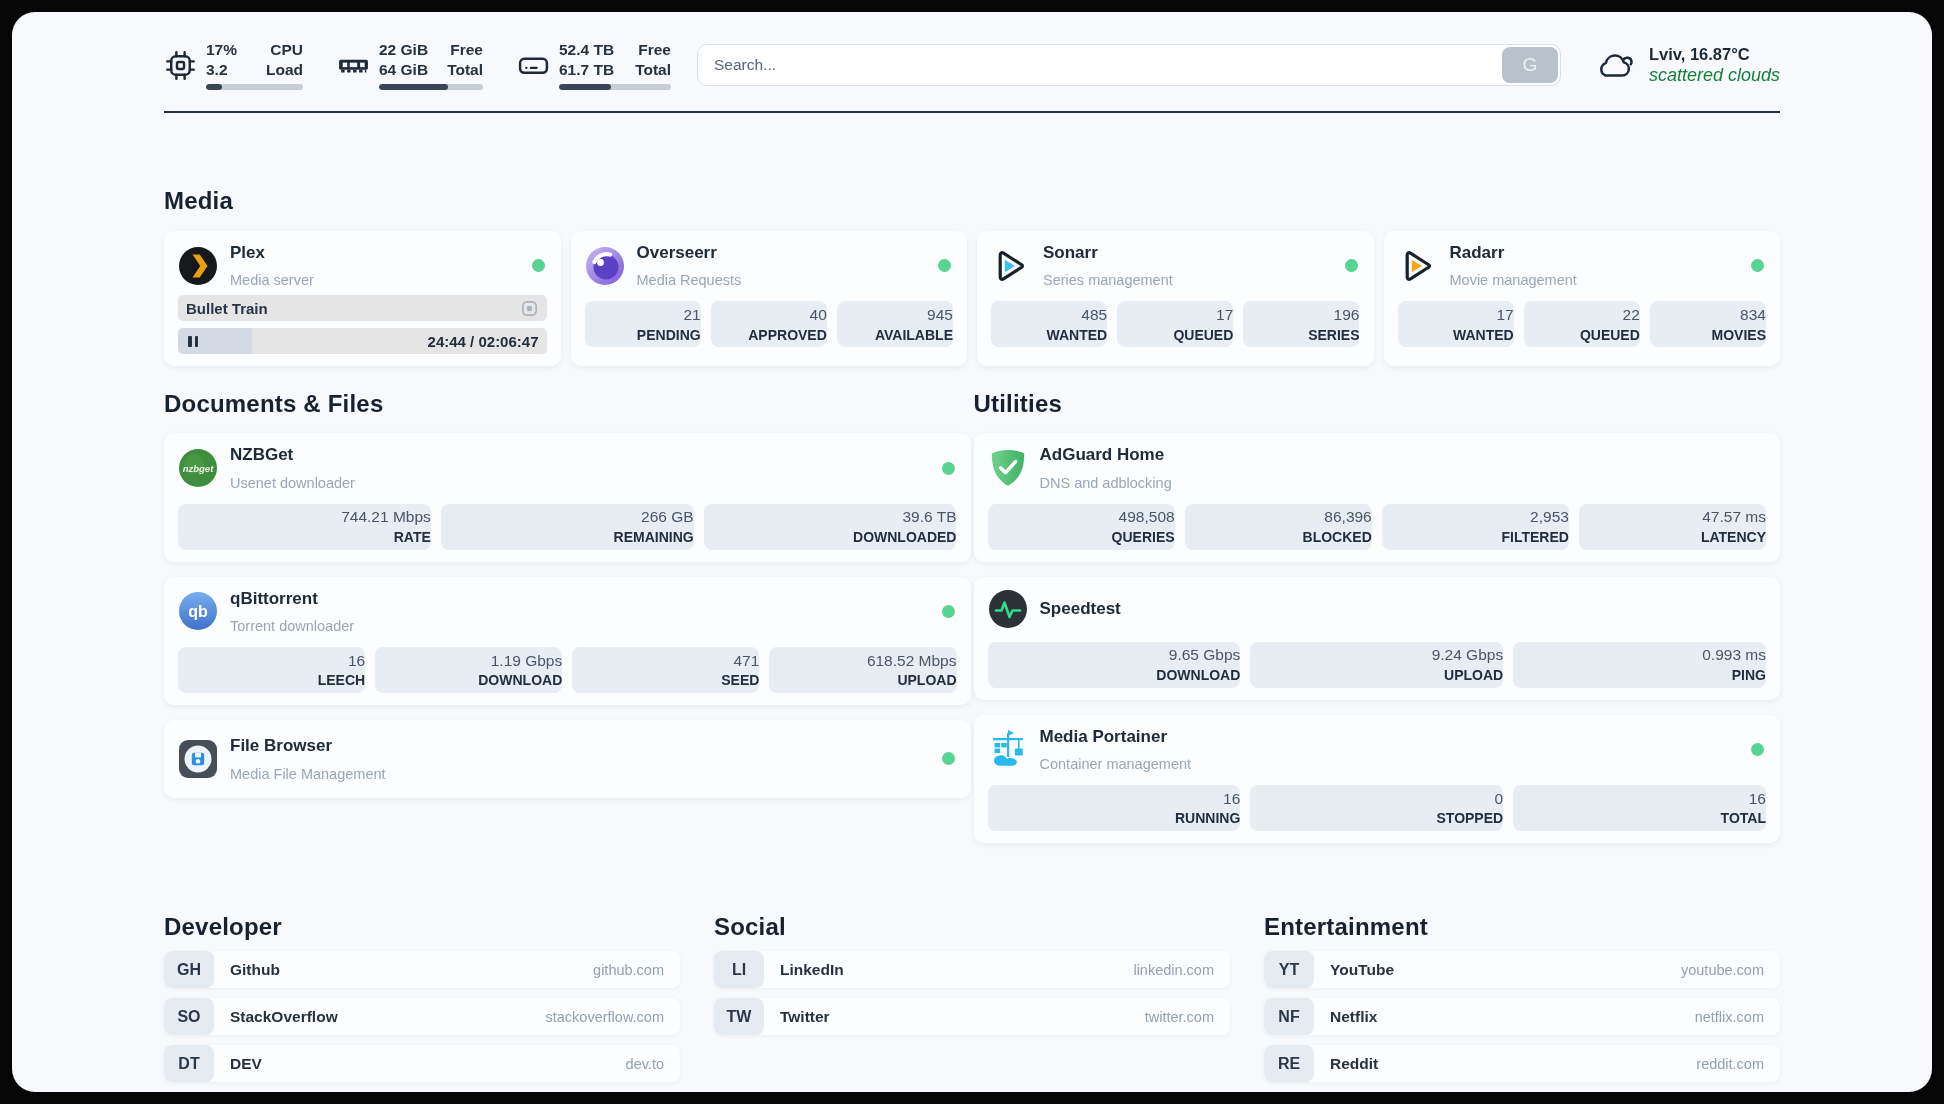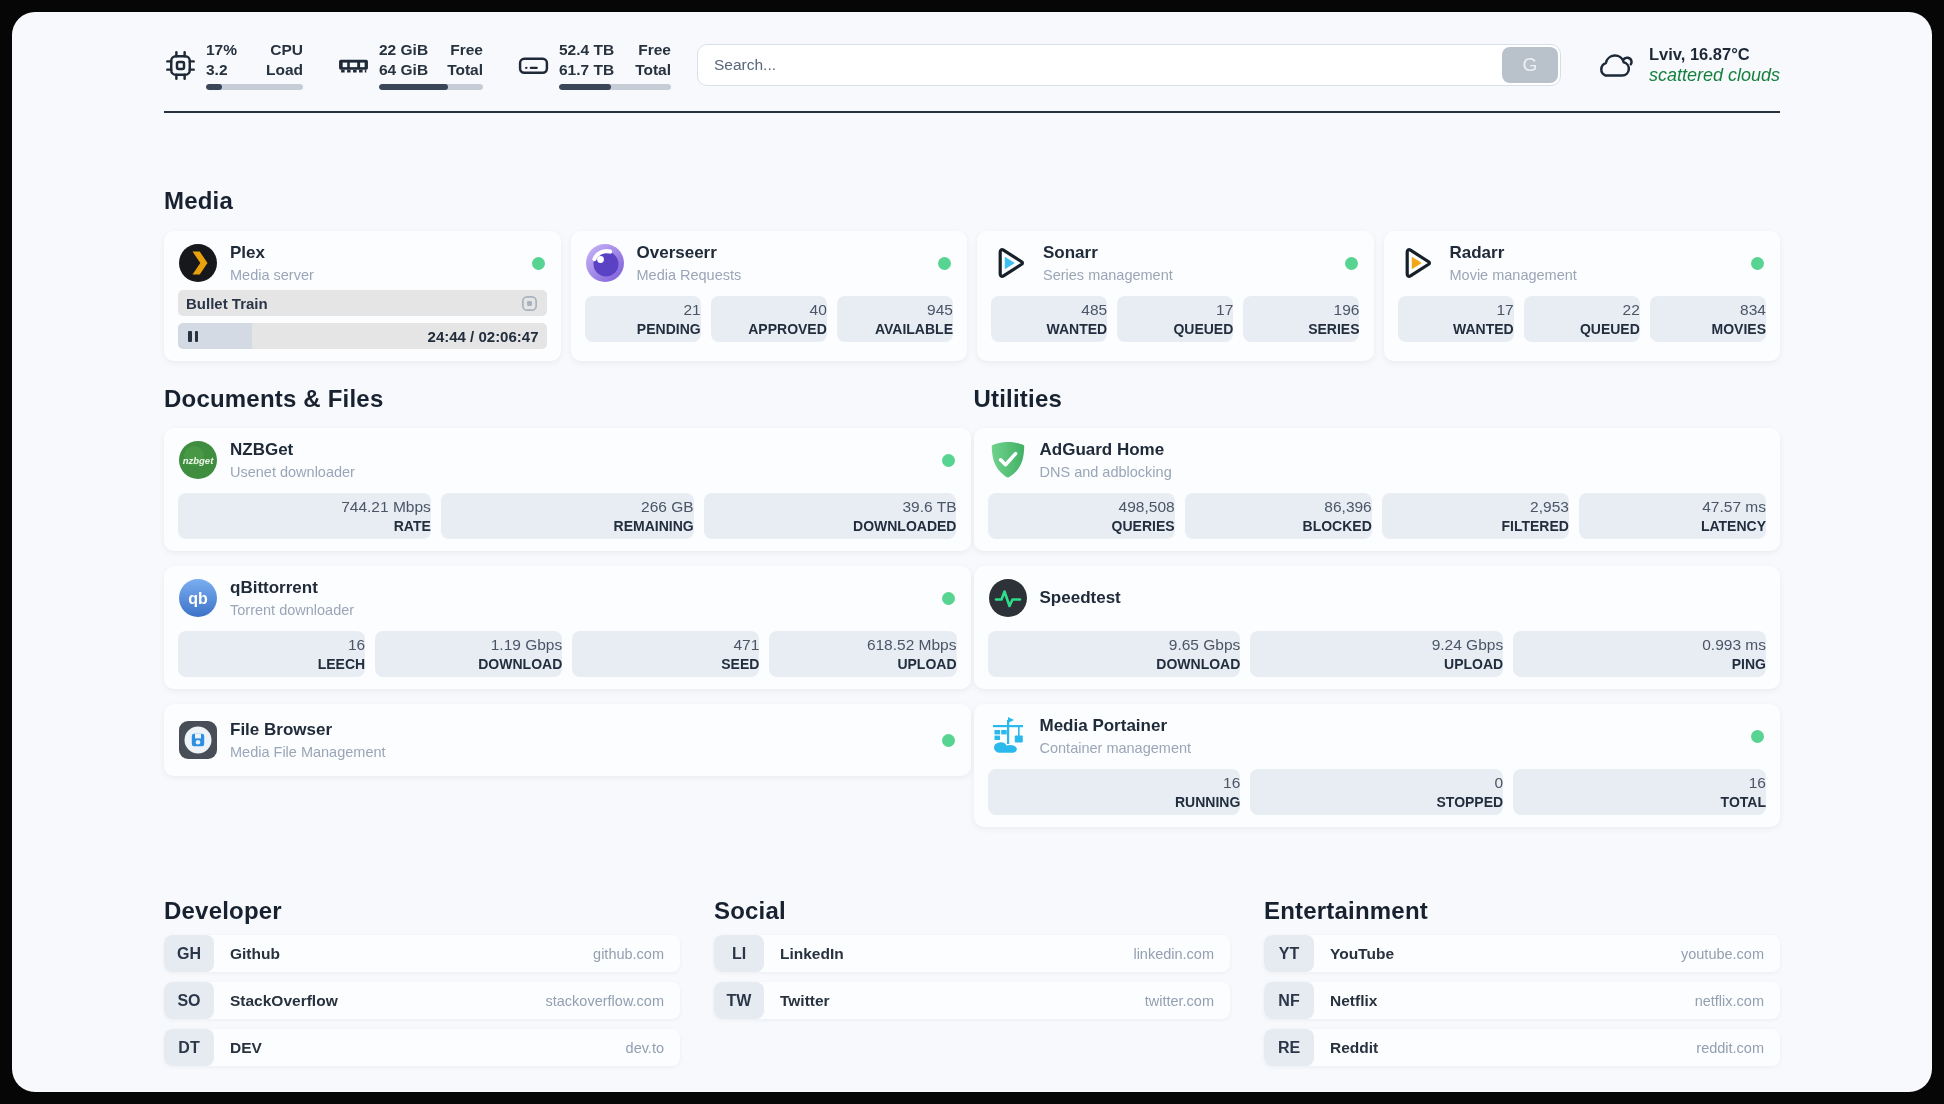--- a/index.html
+++ b/index.html
@@ -37,21 +37,21 @@
   .sec-title { font-size:24px; font-weight:700; color:#17212f; letter-spacing:.2px; }
   .media-sec { margin-top:74px; }
   .media-grid { display:grid; grid-template-columns:repeat(4,1fr); gap:10px; margin-top:16px; }
 
   .card { background:#fcfdff; border-radius:10px; padding:12px 14px;
           box-shadow:0 2px 6px rgba(15,28,52,.06); cursor:pointer; }
   .card-head { display:flex; align-items:center; gap:12px; }
   .app-icon { width:40px; height:40px; flex:none; }
   .card-titles { flex:1; min-width:0; }
   .card-title { font-size:17px; font-weight:700; color:#202b3a; line-height:1.2; }
-  .card-sub { font-size:14.5px; color:#9aa6b7; margin-top:3px; }
+  .card-sub { font-size:14.5px; color:#9aa6b7; margin-top:9px; }
   .dot { width:13px; height:13px; border-radius:50%; background:#57d492; flex:none; margin-right:2px; }
 
   .tiles { display:grid; gap:10px; margin-top:13px; }
   .c3 { grid-template-columns:repeat(3,1fr); }
   .c4 { grid-template-columns:repeat(4,1fr); }
   .tile { background:#e8edf4; border-radius:8px; height:46px; display:flex; flex-direction:column;
           align-items:flex-end; justify-content:center; }
   .tile-v { font-size:15.5px; color:#4a5566; line-height:1.2; }
   .tile-l { font-size:14px; font-weight:700; color:#222e3e; margin-top:2px; }
 

